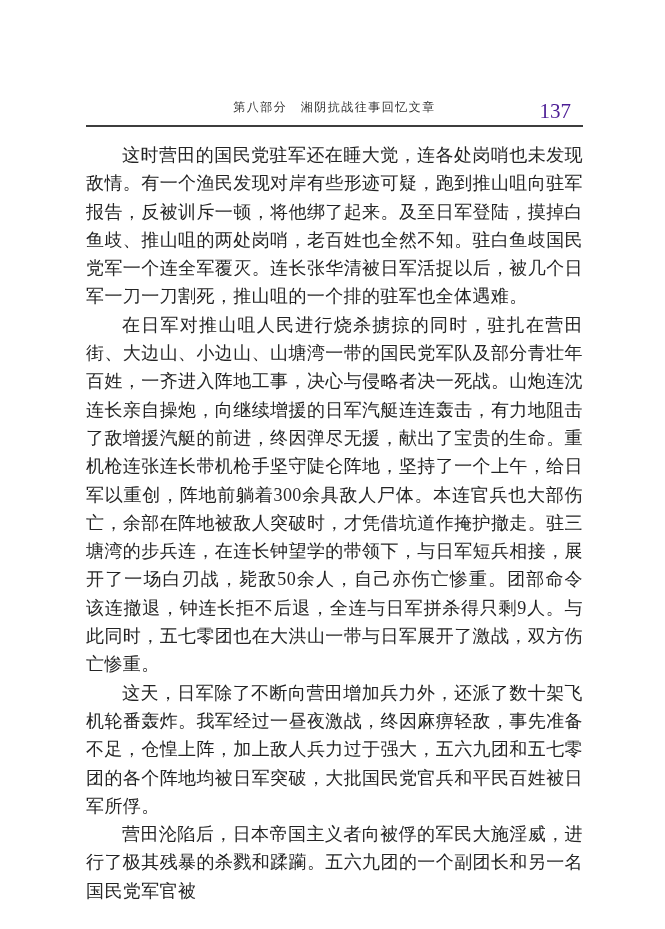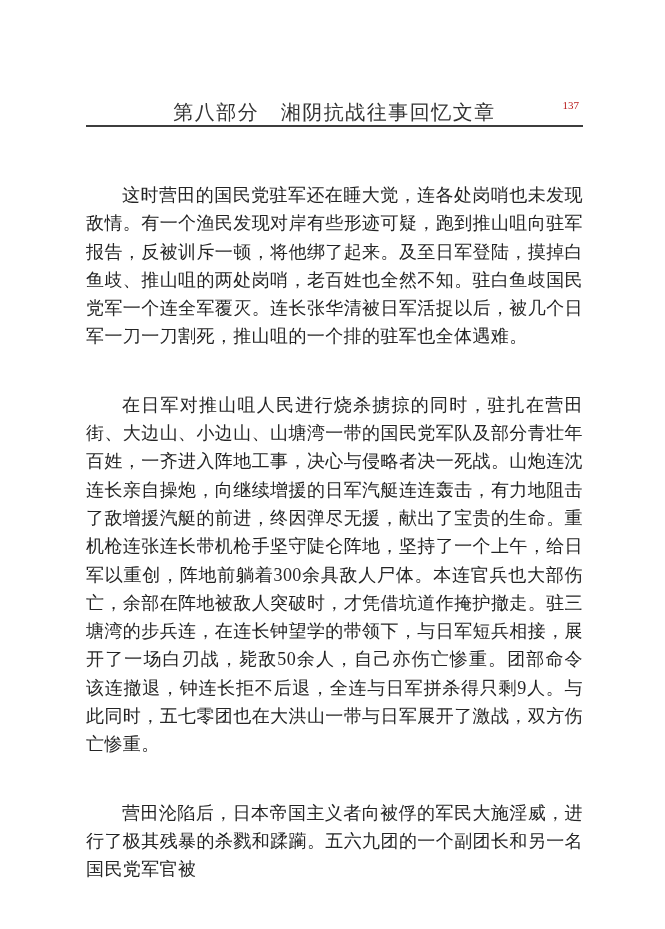--- a/index.html
+++ b/index.html
@@ -20,31 +20,31 @@
   .running-header {
     position: absolute;
     top: 99px;
     left: 86px;
     width: 497px;
     height: 22px;
   }
   .section-title {
     display: block;
     text-align: center;
-    font-size: 20px;
+    font-size: 12px;
     letter-spacing: 1.5px;
     color: #333333;
     white-space: nowrap;
   }
   .page-number {
     position: absolute;
-    right: 4px;
+    right: 12px;
     top: 0;
-    font-size: 11px;
-    color: #b91c1c;
+    font-size: 21px;
+    color: #4c1d95;
   }
   .header-rule {
     position: absolute;
     top: 125px;
     left: 86px;
     width: 497px;
     height: 0;
     border-top: 2px solid #3d3d3d;
   }
   
@@ -59,34 +59,34 @@
     text-justify: inter-ideograph;
     letter-spacing: 0.4px;
     color: #242424;
   }
   .page-body p {
     margin: 0;
     padding: 0;
   }
   .page-body p.indent {
     text-indent: 2em;
-    margin-top: 40px;
   }
 </style>
 </head>
 <body>
 
 <div class="page">
 
   <div class="running-header">
     <span class="section-title">第八部分　湘阴抗战往事回忆文章</span>
     <span class="page-number">137</span>
   </div>
 
   <div class="header-rule"></div>
 
   <div class="page-body">
     <p class="indent">这时营田的国民党驻军还在睡大觉，连各处岗哨也未发现敌情。有一个渔民发现对岸有些形迹可疑，跑到推山咀向驻军报告，反被训斥一顿，将他绑了起来。及至日军登陆，摸掉白鱼歧、推山咀的两处岗哨，老百姓也全然不知。驻白鱼歧国民党军一个连全军覆灭。连长张华清被日军活捉以后，被几个日军一刀一刀割死，推山咀的一个排的驻军也全体遇难。</p>
     <p class="indent">在日军对推山咀人民进行烧杀掳掠的同时，驻扎在营田街、大边山、小边山、山塘湾一带的国民党军队及部分青壮年百姓，一齐进入阵地工事，决心与侵略者决一死战。山炮连沈连长亲自操炮，向继续增援的日军汽艇连连轰击，有力地阻击了敌增援汽艇的前进，终因弹尽无援，献出了宝贵的生命。重机枪连张连长带机枪手坚守陡仑阵地，坚持了一个上午，给日军以重创，阵地前躺着300余具敌人尸体。本连官兵也大部伤亡，余部在阵地被敌人突破时，才凭借坑道作掩护撤走。驻三塘湾的步兵连，在连长钟望学的带领下，与日军短兵相接，展开了一场白刃战，毙敌50余人，自己亦伤亡惨重。团部命令该连撤退，钟连长拒不后退，全连与日军拼杀得只剩9人。与此同时，五七零团也在大洪山一带与日军展开了激战，双方伤亡惨重。</p>
+    <p class="indent">这天，日军除了不断向营田增加兵力外，还派了数十架飞机轮番轰炸。我军经过一昼夜激战，终因麻痹轻敌，事先准备不足，仓惶上阵，加上敌人兵力过于强大，五六九团和五七零团的各个阵地均被日军突破，大批国民党官兵和平民百姓被日军所俘。</p>
     <p class="indent">营田沦陷后，日本帝国主义者向被俘的军民大施淫威，进行了极其残暴的杀戮和蹂躏。五六九团的一个副团长和另一名国民党军官被</p>
   </div>
 
 </div>
 
 </body></html>

